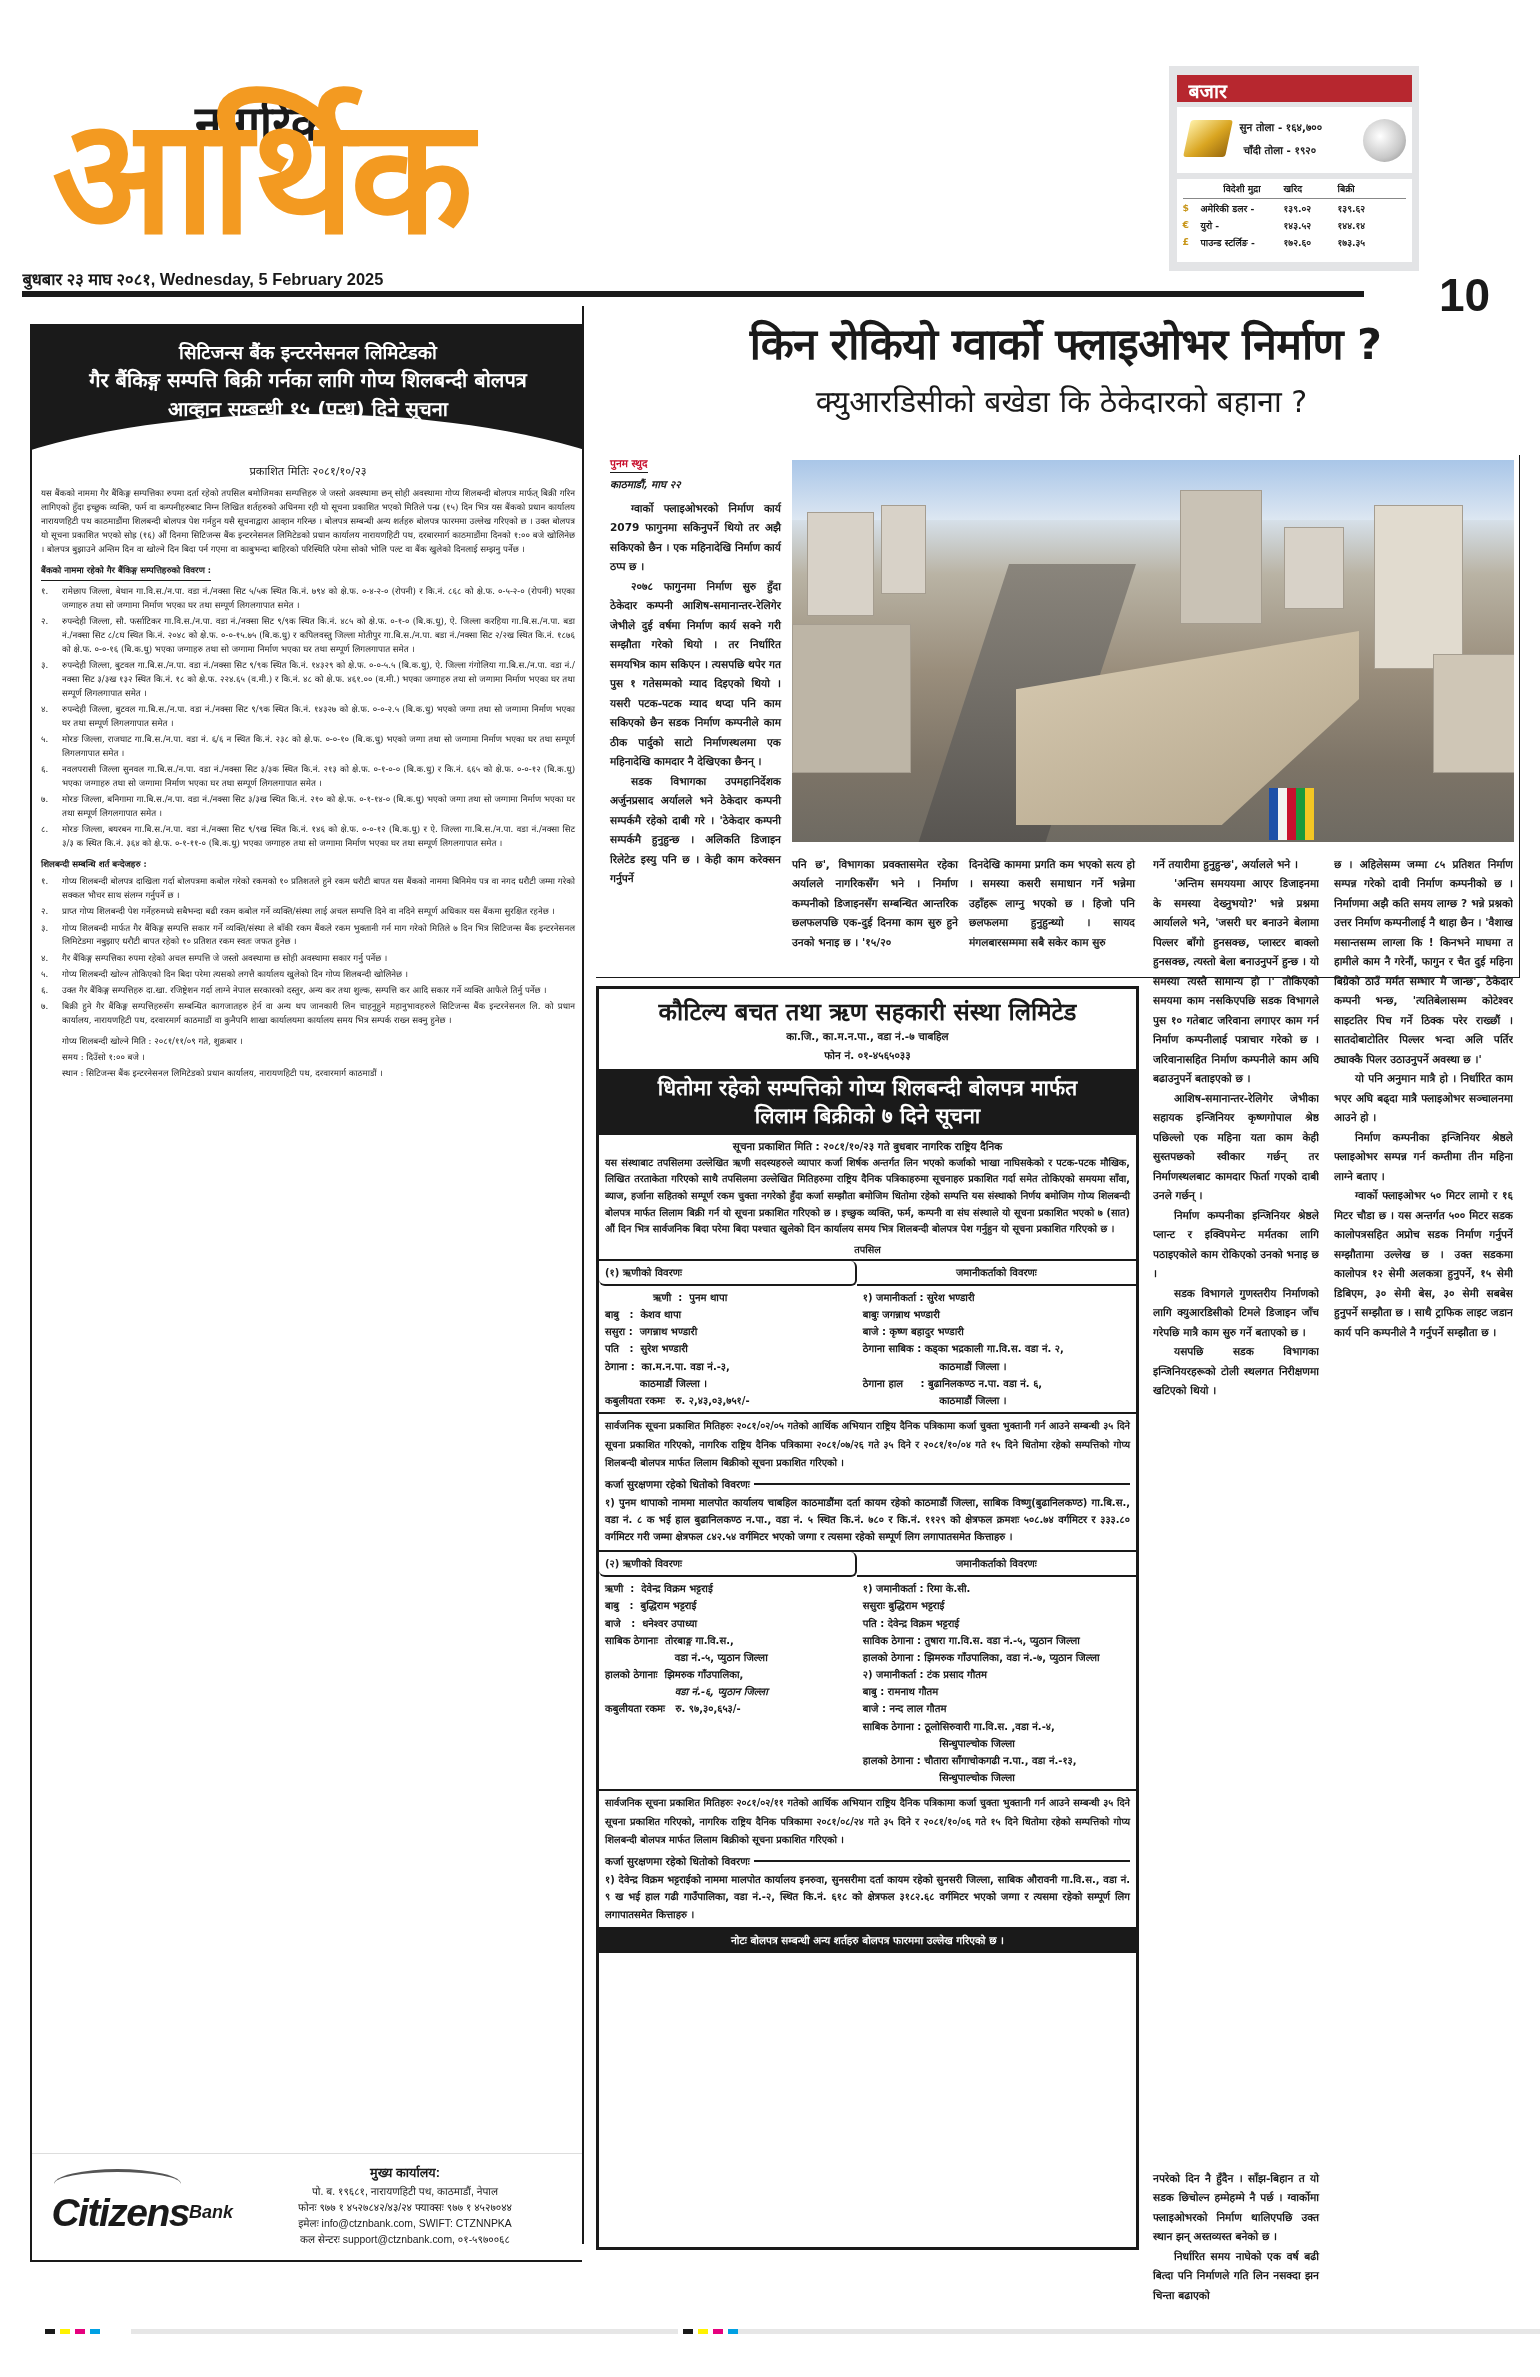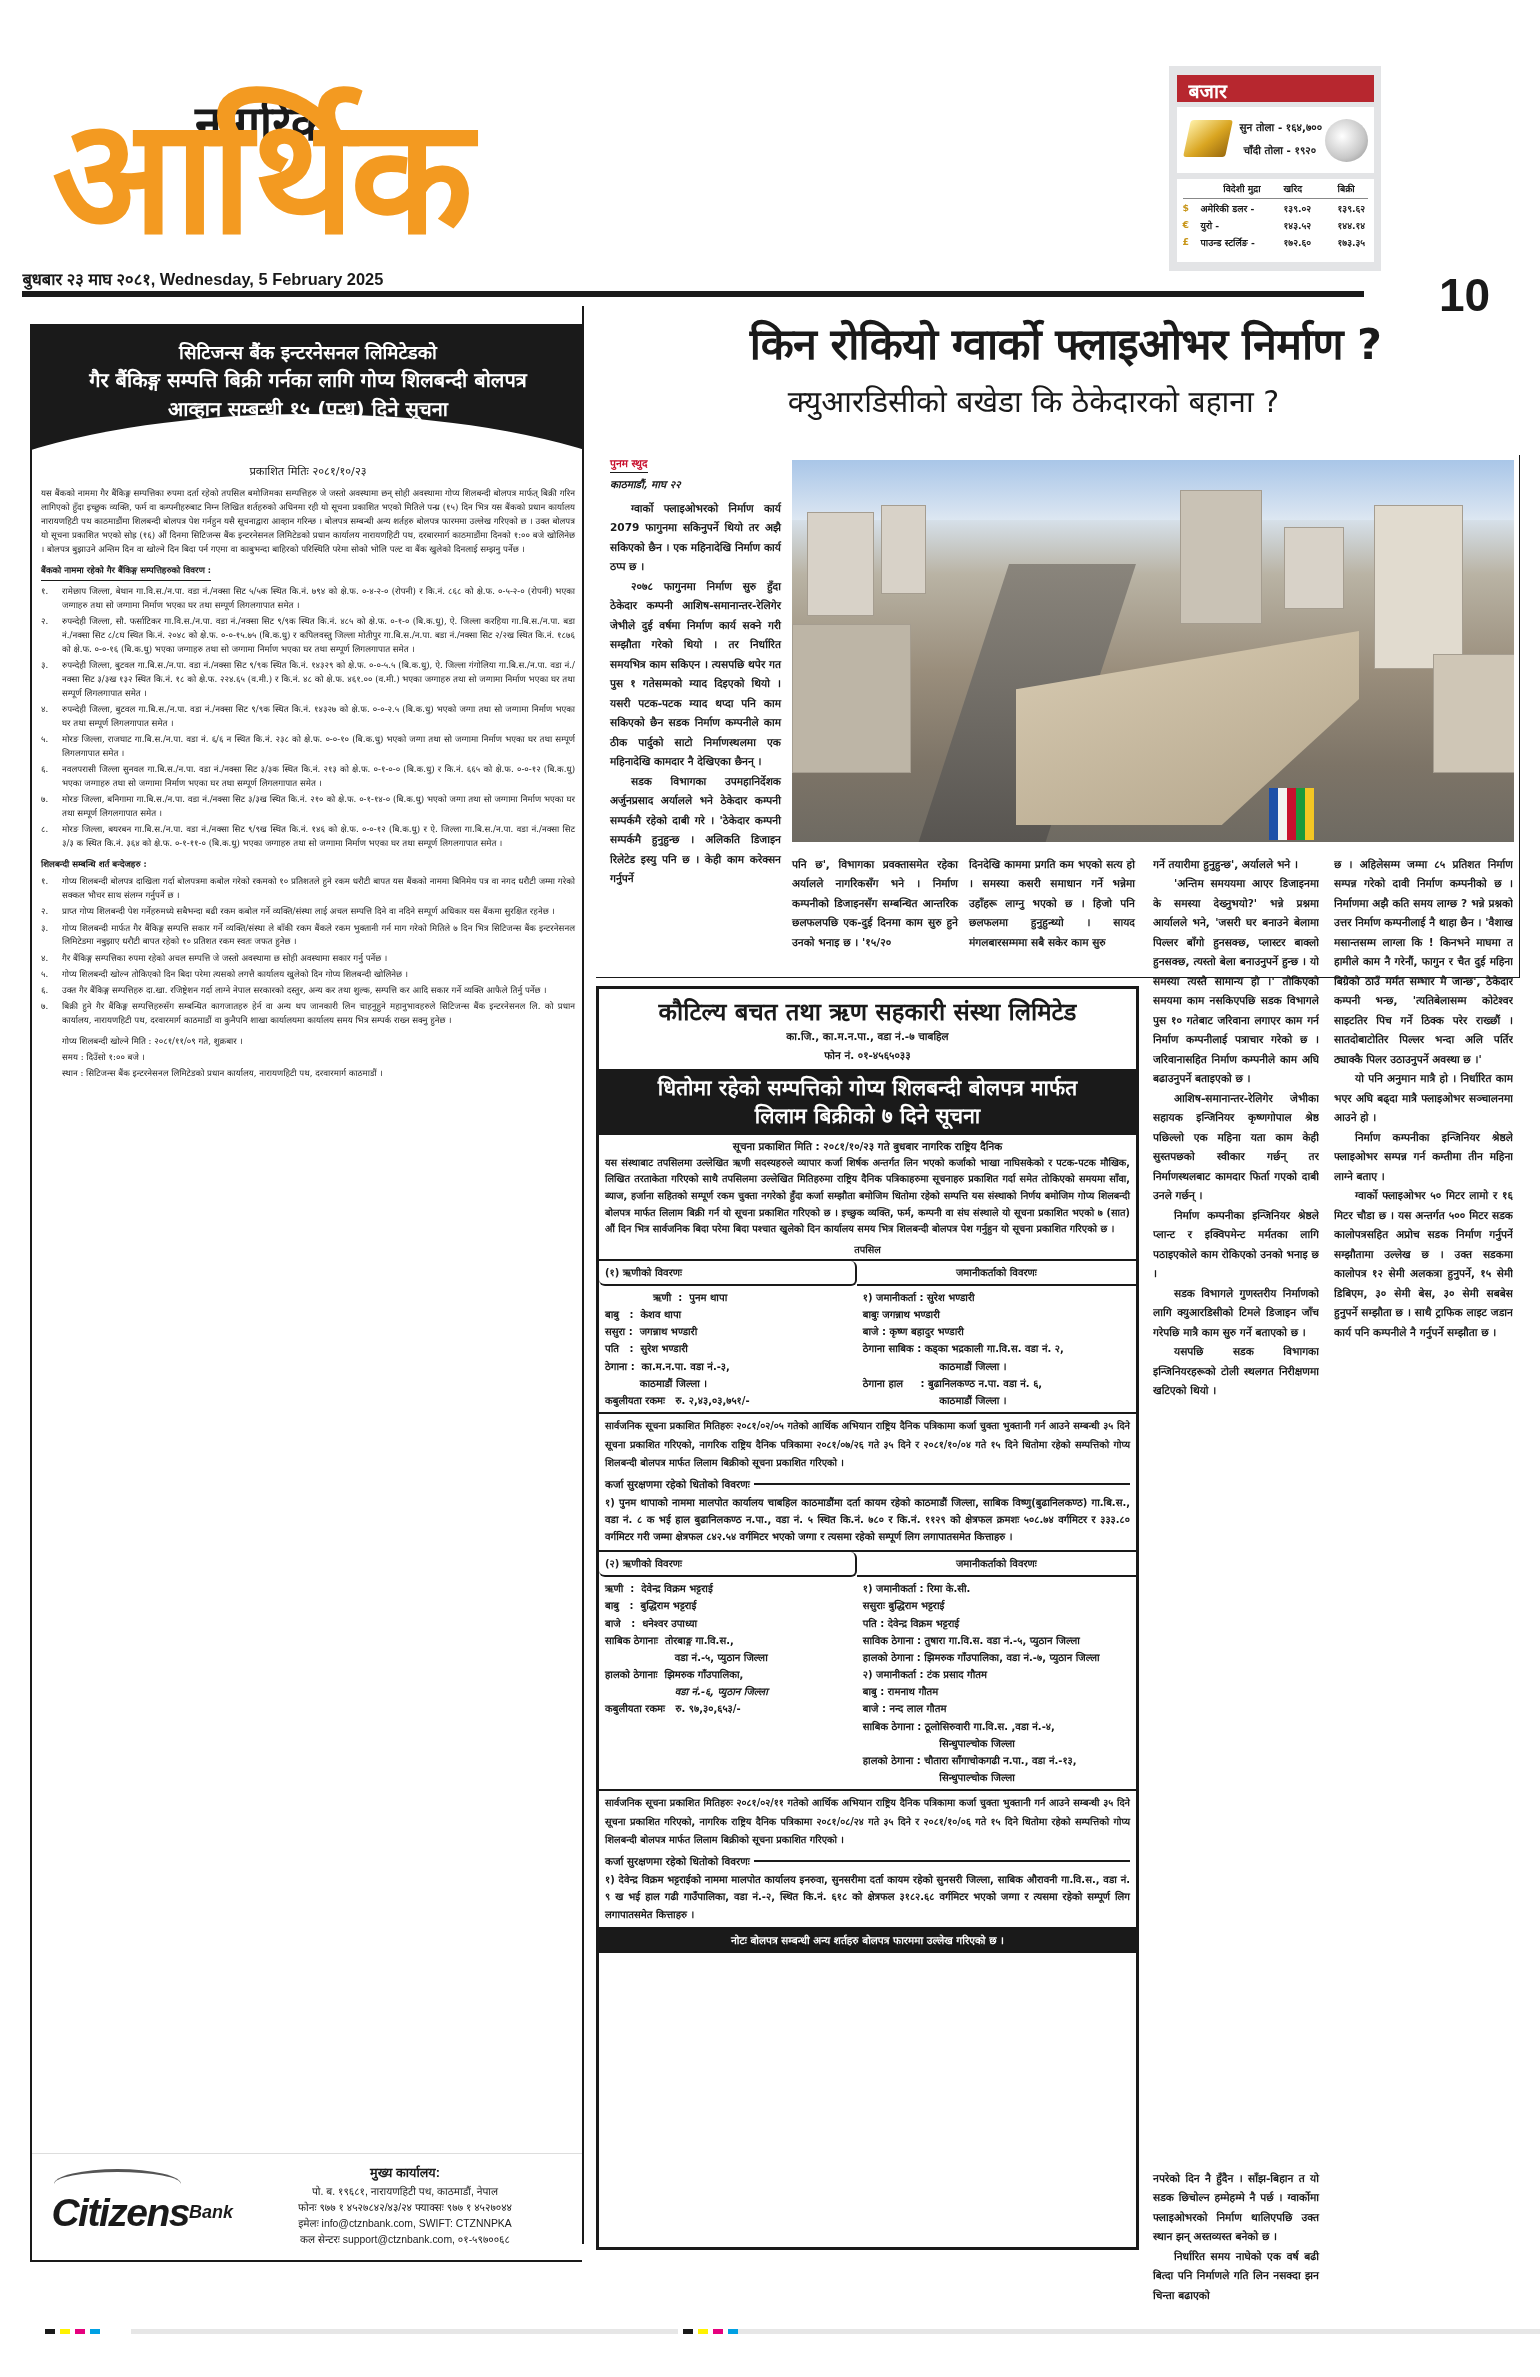--- a/index.html
+++ b/index.html
@@ -7,21 +7,21 @@
   .abs { position: absolute; }
 
   
   .mast-small { left: 195px; top: 89px; font-family: "DejaVu Sans", sans-serif; font-weight: bold; font-size: 48px; color: #1a1a1a; letter-spacing: -0.7px; }
   .mast-big { left: 52px; top: 97px; font-family: "DejaVu Sans", sans-serif; font-weight: bold; font-size: 160px; color: #f39a21; line-height: 1; letter-spacing: -4.5px; }
   .dateline { left: 22.4px; top: 267px; font-family: "Liberation Sans", sans-serif; font-weight: bold; font-size: 16.4px; }
   .top-rule { left: 22.4px; top: 291px; width: 1342px; height: 6px; background: #1a1a1a; }
   .page-no { left: 1439px; top: 268px; font-family: "Liberation Sans", sans-serif; font-weight: bold; font-size: 46px; }
 
   
-  .market { left: 1169px; top: 66px; width: 212px; height: 205px; background: #e3e4e6; padding: 9px 7.5px; }
+  .market { left: 1169px; top: 66px; width: 250px; height: 205px; background: #e3e4e6; padding: 9px 7.5px; }
   .market-head { background: #b7272f; color: #fff; font-family: "DejaVu Sans", sans-serif; font-weight: bold; font-size: 19.4px; padding: 1.5px 12px; height: 27px; }
   .market-metal { background: #fff; margin-top: 4.5px; height: 66px; position: relative; font-family: "DejaVu Sans", sans-serif; font-weight: bold; font-size: 10.4px; }
   .gold-bar { position: absolute; left: 10.4px; top: 13.4px; width: 42px; height: 37px; background: linear-gradient(135deg, #fff1a8, #d9a521 55%, #9a6a0e); transform: skewX(-12deg); border-radius: 3px; }
   .silver-coin { position: absolute; right: 6px; top: 12px; width: 43px; height: 43px; border-radius: 50%; background: radial-gradient(circle at 40% 40%, #ffffff, #c8c8c8 60%, #8a8a8a); }
   .metal-row { position: absolute; left: 63px; }
   .market-fx { background: #fff; margin-top: 6px; height: 83px; padding: 3px 6px; font-family: "DejaVu Sans", sans-serif; font-weight: bold; font-size: 9.3px; }
   .fx-head { display: grid; grid-template-columns: 18px 83px 54px 45px; border-bottom: 1.5px solid #888; padding-bottom: 3px; }
   .fx-row { display: grid; grid-template-columns: 18px 83px 54px 45px; margin-top: 3.7px; }
   .cur-icon { color: #c8961a; font-weight: bold; }
 
@@ -45,21 +45,21 @@
   .cb-footer { position: absolute; left: 0; top: 1827px; width: 552px; height: 108px; border-top: 0.7px solid #ddd; }
   .cb-logo-swoosh { position: absolute; left: 22.4px; top: 15px; width: 127px; height: 30px; border-top: 3px solid #555; border-radius: 50% 50% 0 0; }
   .cb-logo { position: absolute; left: 19.4px; top: 37px; font-family: "Liberation Sans", sans-serif; font-weight: bold; font-style: italic; font-size: 39px; letter-spacing: -1.5px; color: #1a1a1a; }
   .cb-logo-bank { position: absolute; left: 157px; top: 48px; font-family: "Liberation Sans", sans-serif; font-weight: bold; font-style: italic; font-size: 18px; }
   .cb-office { position: absolute; left: 194px; top: 10.4px; width: 358px; text-align: center; font-family: "Liberation Sans", sans-serif; font-size: 10.4px; line-height: 1.55; }
   .cb-office .h { font-weight: bold; font-size: 12.7px; }
 
   
   .col-rule { left: 582px; top: 306px; width: 1.5px; height: 1938px; background: #1a1a1a; }
   .headline { left: 596px; top: 313px; width: 939px; text-align: center; font-family: "DejaVu Sans", sans-serif; font-weight: bold; font-size: 43px; letter-spacing: -0.7px; }
-  .subhead { left: 564px; top: 380px; width: 939px; text-align: center; font-family: "DejaVu Sans", sans-serif; font-size: 30px; }
+  .subhead { left: 592px; top: 380px; width: 939px; text-align: center; font-family: "DejaVu Sans", sans-serif; font-size: 30px; }
   .byline { left: 610px; top: 456px; font-family: "DejaVu Sans", sans-serif; font-weight: bold; font-size: 10.4px; color: #c8102e; border-bottom: 1.5px solid #1a1a1a; padding-bottom: 1.5px; }
   .dateloc { left: 610px; top: 477px; font-family: "DejaVu Serif", serif; font-style: italic; font-weight: bold; font-size: 10.4px; }
   .photo { left: 792px; top: 460px; width: 722px; height: 382px; overflow: hidden; background: linear-gradient(180deg, #c4d8ef 0%, #d9e5f1 14%, #b9b3a4 30%, #9a8e7c 55%, #7d7467 80%, #6e6a62 100%); }
   .photo .sky { position: absolute; left: 0; top: 0; width: 100%; height: 60px; background: linear-gradient(180deg, #a9c6e8, #dde7f2); }
   .photo .bld { position: absolute; background: #d8d2c8; border: 0.7px solid #a59d90; }
   .photo .road { position: absolute; left: 171px; top: 104px; width: 127px; height: 283px; background: linear-gradient(180deg, #8a857c, #575450); transform: skewX(-18deg); }
   .photo .fly { position: absolute; left: 224px; top: 171px; width: 343px; height: 194px; background: linear-gradient(160deg, #d8cbb2, #b4a68c); clip-path: polygon(0 30%, 100% 0, 100% 35%, 60% 100%, 0 100%); }
   .photo .flag { position: absolute; left: 477px; top: 328px; width: 45px; height: 52px; background: repeating-linear-gradient(90deg, #1d4fa8 0 9px, #f2f2f2 9px 18px, #c8102e 18px 27px, #1a9a3c 27px 36px, #f3c623 36px 45px); }
 
   .art-col { position: absolute; font-family: "DejaVu Sans", sans-serif; font-weight: bold; font-size: 10.6px; line-height: 1.84; text-align: justify; }

